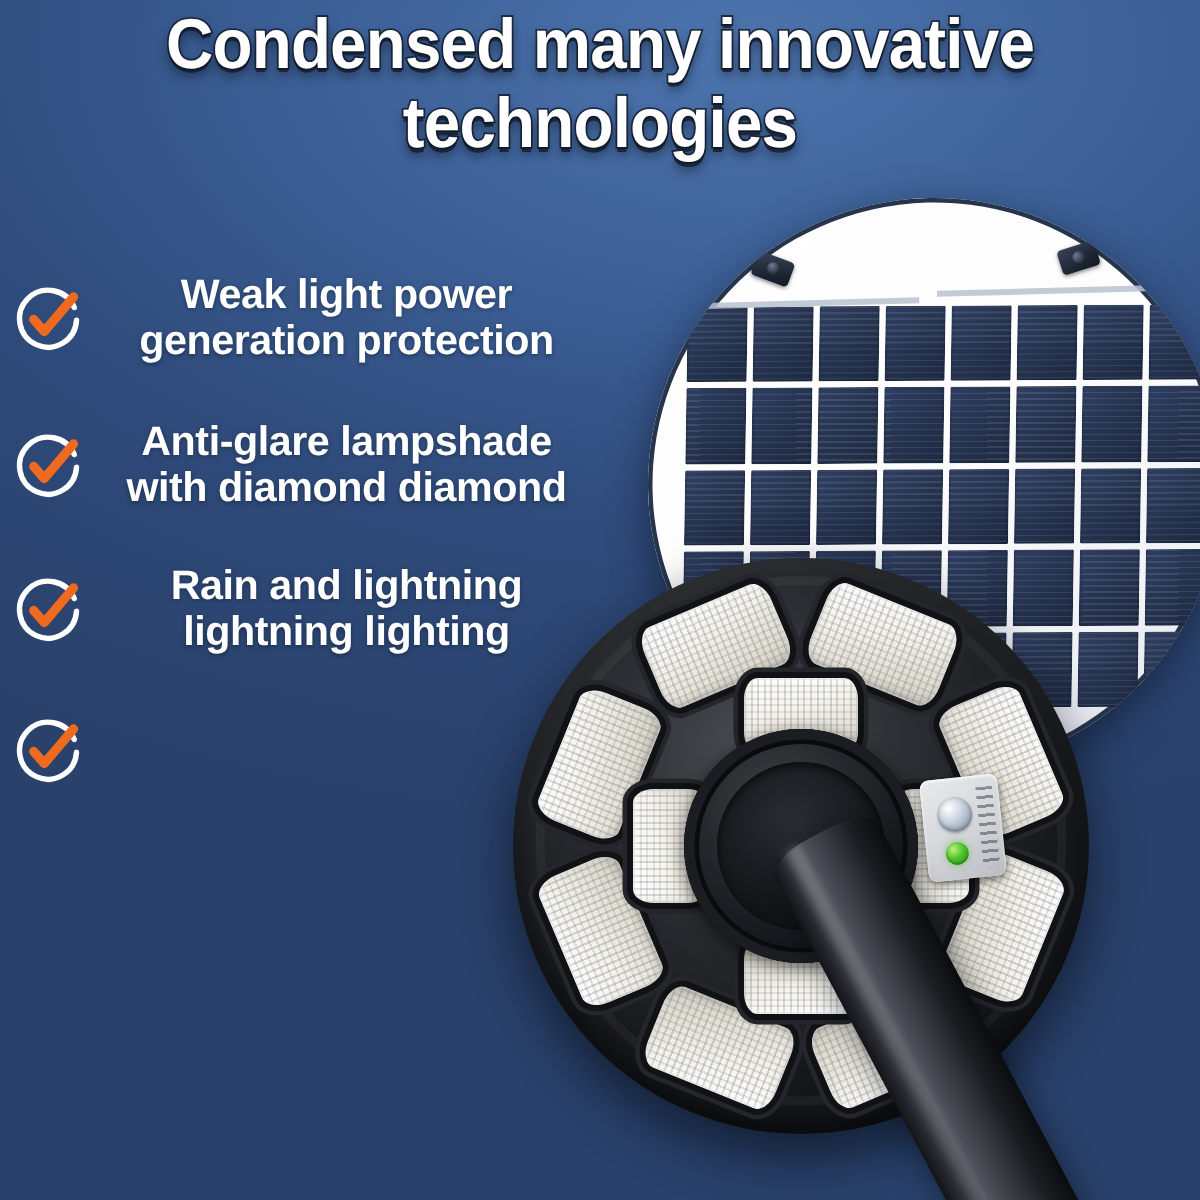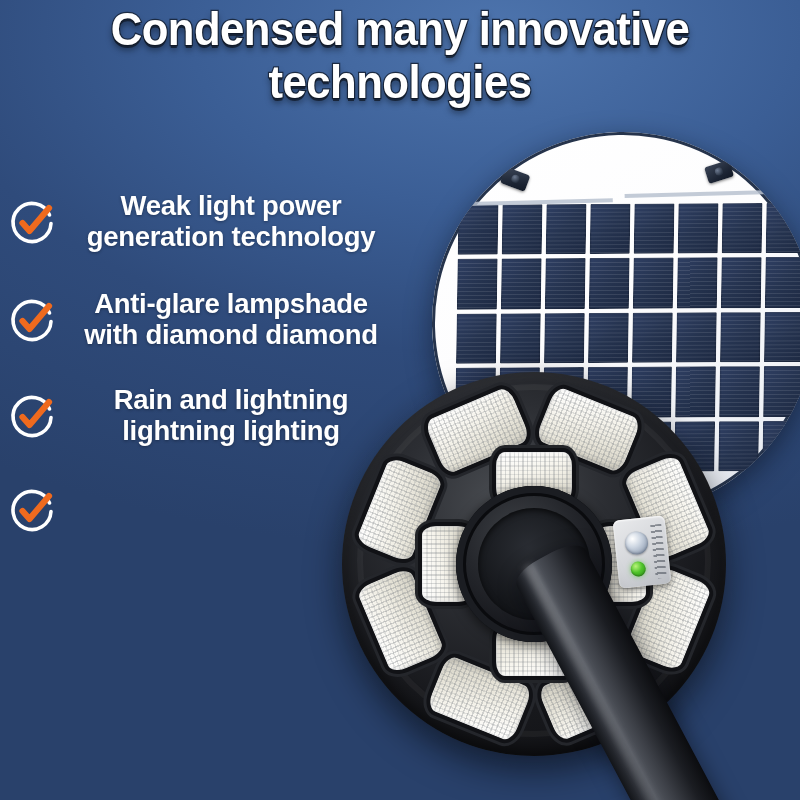--- a/index.html
+++ b/index.html
@@ -27,21 +27,21 @@
     letter-spacing:-0.6px;
     transform:scaleX(0.93);
     -webkit-text-stroke:2.5px #1d2c44;
     paint-order:stroke fill;
     text-shadow:
       0 3px 0 rgba(16,24,38,.75),
       0 5px 7px rgba(10,16,28,.55);
   }
   
   #features{
-    position:absolute;left:0;top:190px;width:420px;z-index:35;
+    position:absolute;left:0;top:180px;width:420px;z-index:35;
   }
   .feature{
     position:relative;
     min-height:86px;
     margin-bottom:4px;
     padding-left:64px;
     box-sizing:border-box;
   }
   .feature-icon{
     position:absolute;left:8px;top:8px;
@@ -388,21 +388,21 @@
   <div id="features">
 
     <div class="feature f1">
       <span class="feature-icon">
         <svg viewBox="0 0 48 48" width="48" height="48">
           <path d="M41.5 17 A19 19 0 1 0 43 25.5" fill="none" stroke="#ffffff" stroke-width="3.6" stroke-linecap="round"></path>
           <path d="M14.5 25 L21.5 33 L41 10" fill="none" stroke="#ef6a1e" stroke-width="6.2" stroke-linecap="round" stroke-linejoin="round"></path>
         </svg>
       </span>
       <span class="feature-text">Weak light power</span>
-      <span class="feature-text">generation technology</span>
+      <span class="feature-text">generation protection</span>
     </div>
 
     <div class="feature f2">
       <span class="feature-icon">
         <svg viewBox="0 0 48 48" width="48" height="48">
           <path d="M41.5 17 A19 19 0 1 0 43 25.5" fill="none" stroke="#ffffff" stroke-width="3.6" stroke-linecap="round"></path>
           <path d="M14.5 25 L21.5 33 L41 10" fill="none" stroke="#ef6a1e" stroke-width="6.2" stroke-linecap="round" stroke-linejoin="round"></path>
         </svg>
       </span>
       <span class="feature-text">Anti-glare lampshade</span>

